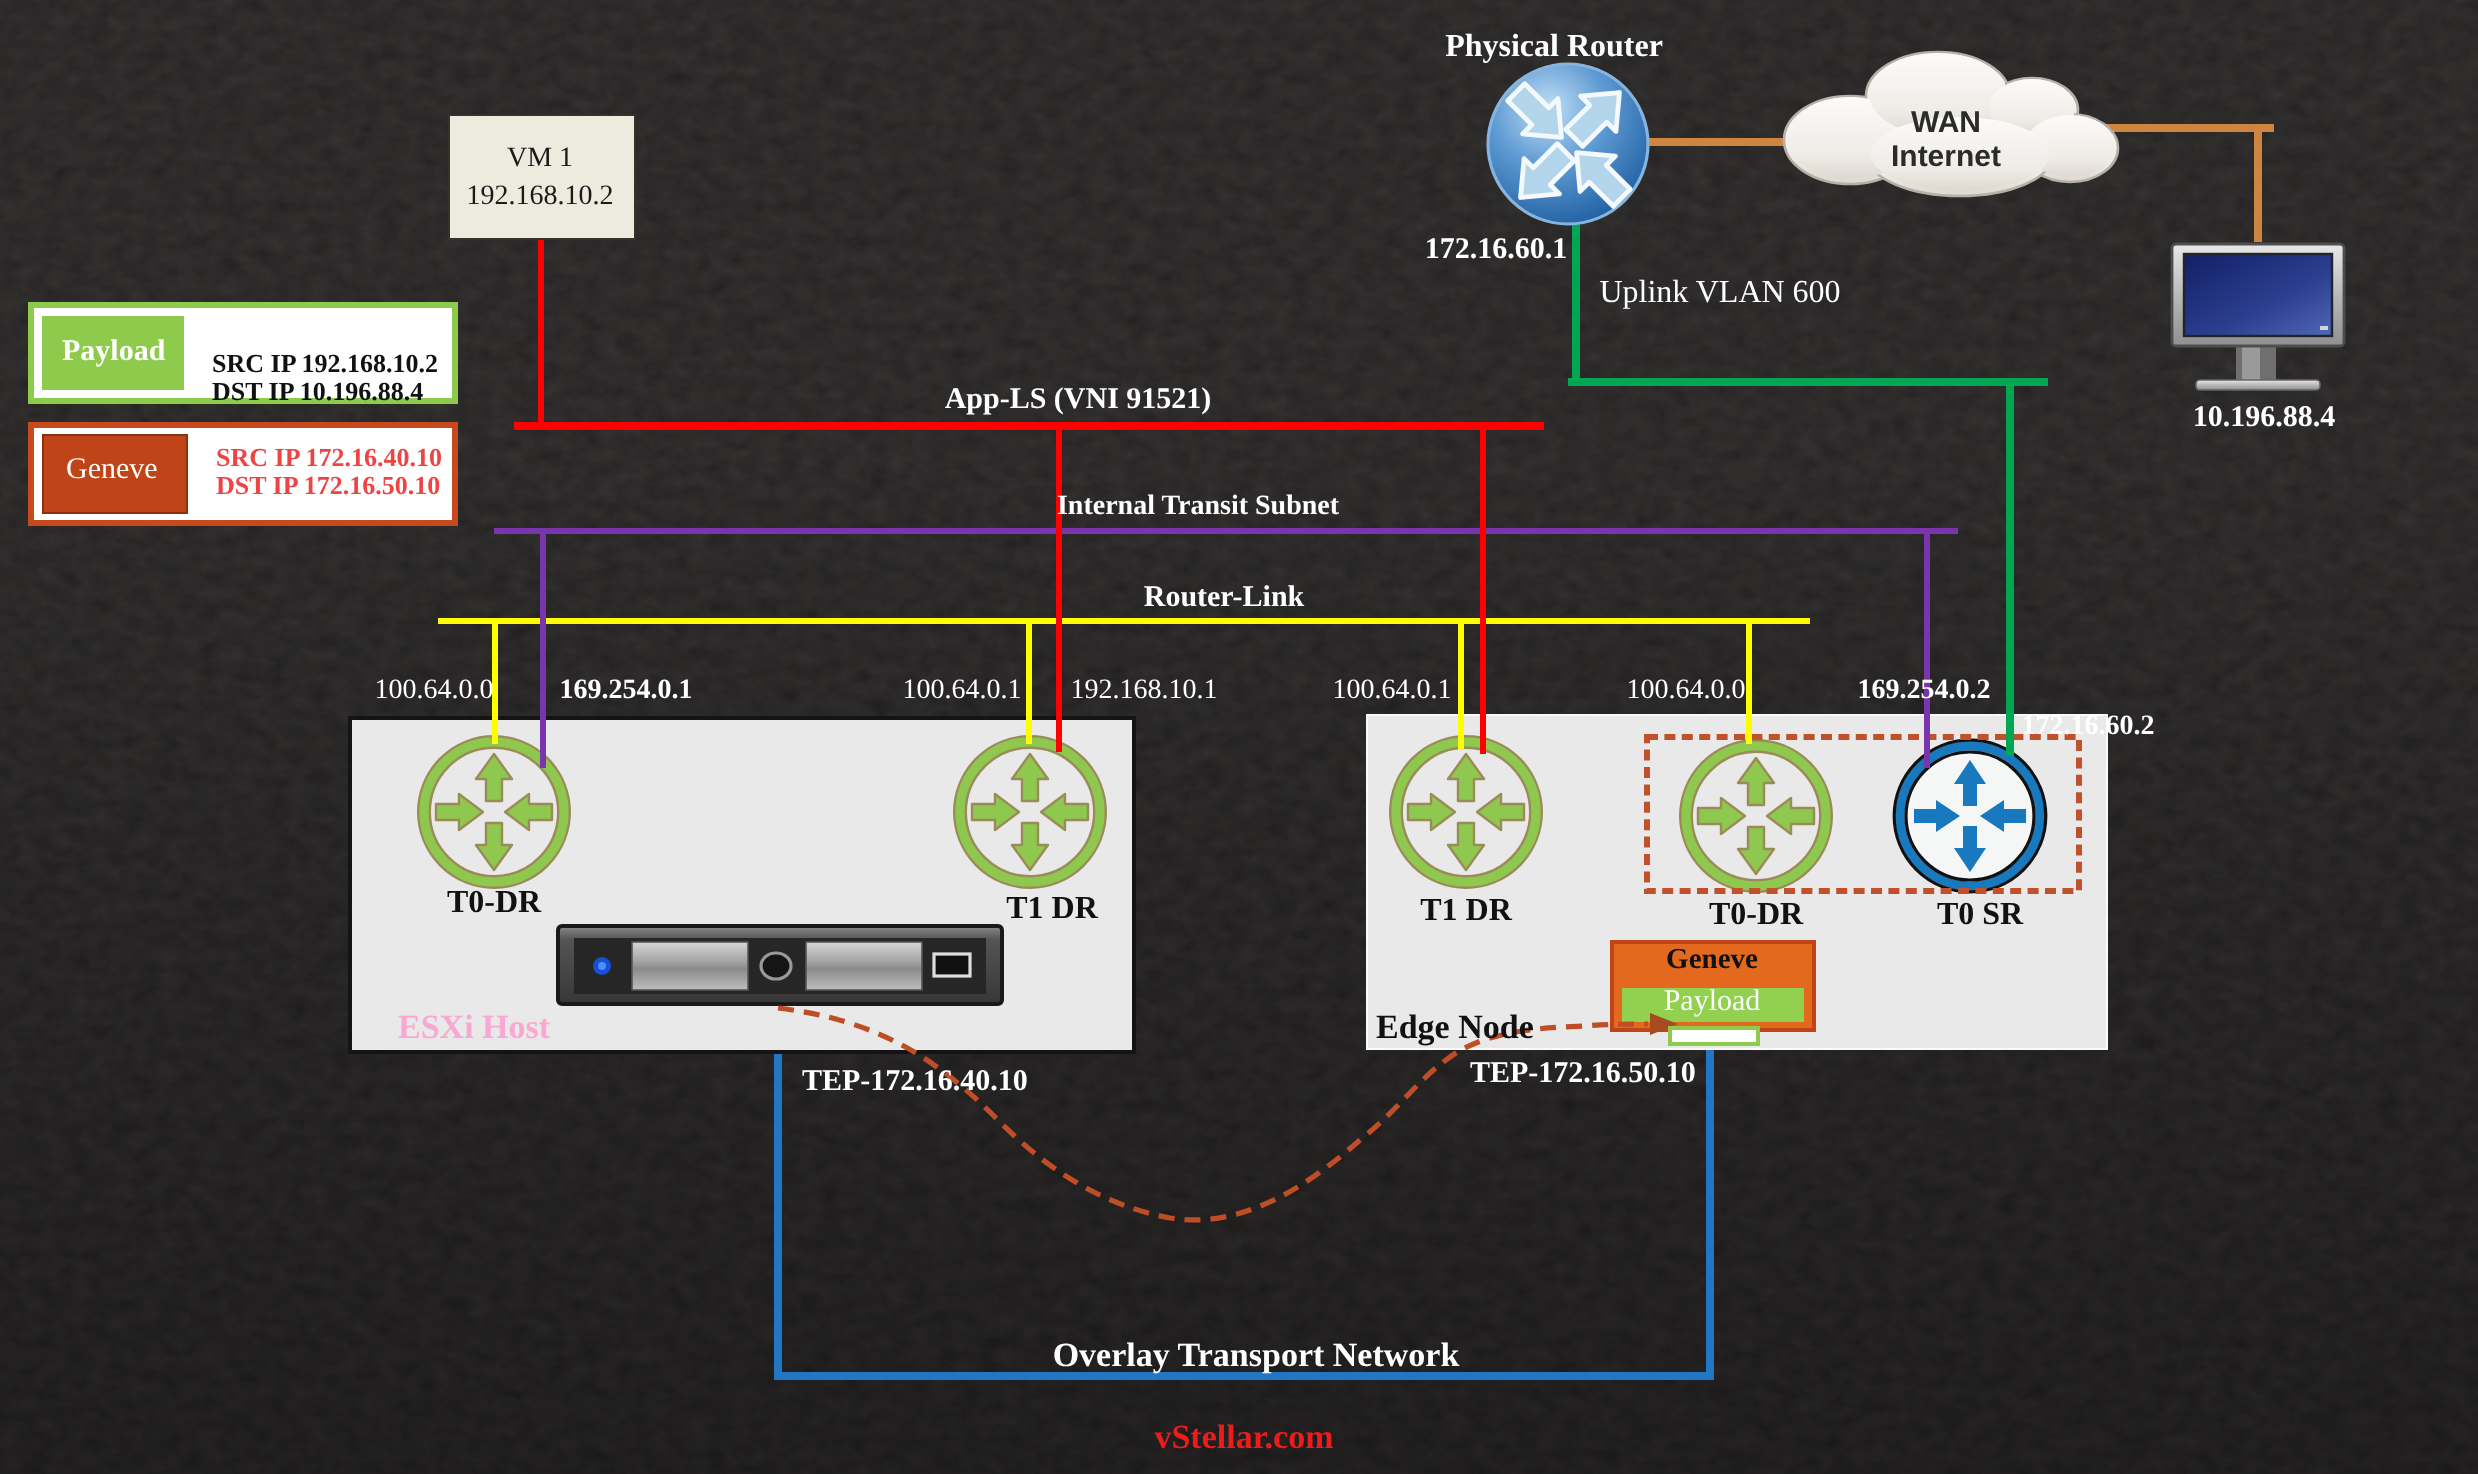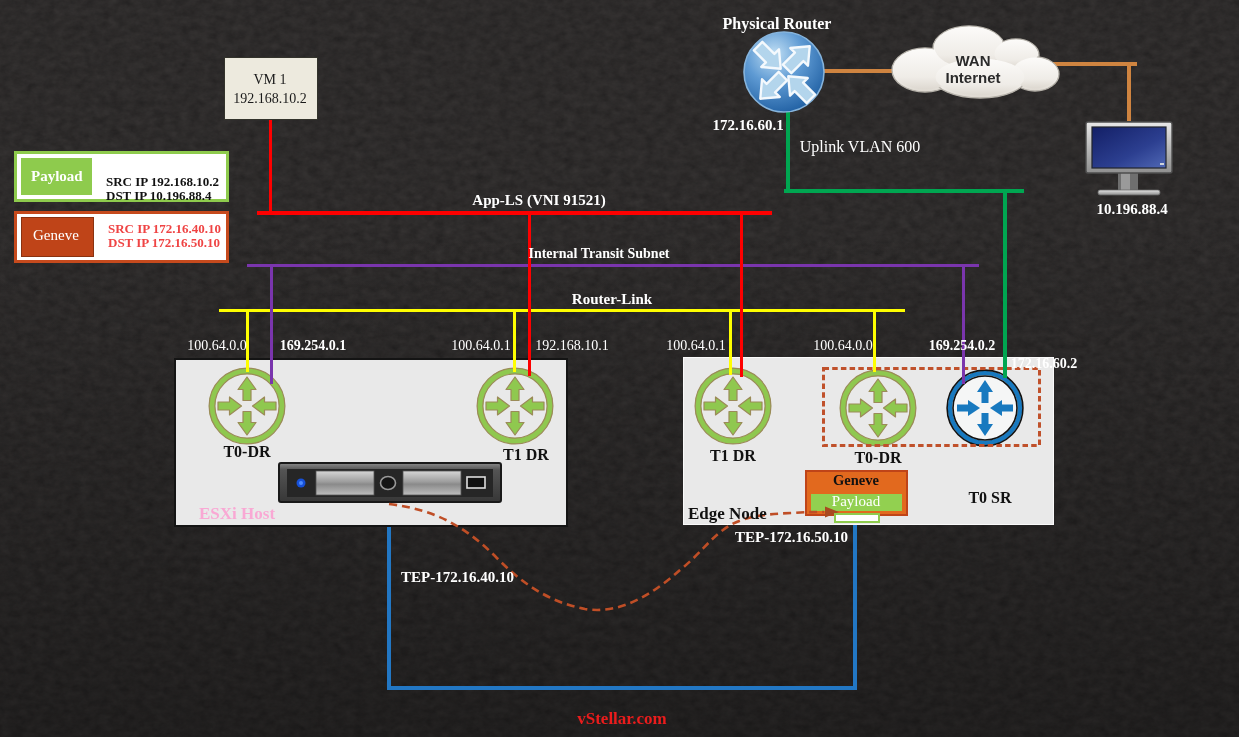--- a/index.html
+++ b/index.html
@@ -100,28 +100,29 @@
   <div class="lbl ctr" style="left:572px;top:338px;font-size:14px;">192.168.10.1</div>
   <div class="lbl ctr" style="left:696px;top:338px;font-size:14px;">100.64.0.1</div>
   <div class="lbl ctr" style="left:843px;top:338px;font-size:14px;">100.64.0.0</div>
   <div class="lbl b ctr" style="left:962px;top:338px;font-size:14px;">169.254.0.2</div>
   <div class="lbl b ctr" style="left:1044px;top:356px;font-size:14px;">172.16.60.2</div>
 
   <div class="lbl b ctr" style="left:247px;top:443px;font-size:16px;color:#111;">T0-DR</div>
   <div class="lbl b ctr" style="left:526px;top:446px;font-size:16px;color:#111;">T1 DR</div>
   <div class="lbl b ctr" style="left:733px;top:447px;font-size:16px;color:#111;">T1 DR</div>
   <div class="lbl b ctr" style="left:878px;top:449px;font-size:16px;color:#111;">T0-DR</div>
-  <div class="lbl b ctr" style="left:990px;top:449px;font-size:16px;color:#111;margin-top:40px;">T0 SR</div>
+  <div class="lbl b ctr" style="left:990px;top:449px;font-size:16px;color:#111;">T0 SR</div>
 
   <div class="lbl b" style="left:199px;top:504px;font-size:17px;color:#f9a8d4;">ESXi Host</div>
   <div class="lbl b" style="left:688px;top:504px;font-size:17px;color:#111;">Edge Node</div>
 
-  <div class="lbl b" style="left:401px;top:533px;font-size:15px;margin-top:36px;">TEP-172.16.40.10</div>
+  <div class="lbl b" style="left:401px;top:533px;font-size:15px;">TEP-172.16.40.10</div>
   <div class="lbl b" style="left:735px;top:529px;font-size:15px;">TEP-172.16.50.10</div>
 
+  <div class="lbl b ctr" style="left:628px;top:668px;font-size:17px;">Overlay Transport Network</div>
   <div class="lbl b ctr" style="left:622px;top:709px;font-size:17px;color:#ea1c1c;">vStellar.com</div>
 
   <div class="ln" style="left:834px;top:513px;width:42px;height:6px;background:#fff;border:2px solid #8ecb4d;z-index:5"></div>
   <div class="ln" style="left:805px;top:470px;width:99px;height:42px;background:#e2691e;border:2px solid #bf4418;"></div>
   <div class="lbl b ctr" style="left:856px;top:472px;font-size:14.5px;color:#111;">Geneve</div>
   <div class="ln" style="left:811px;top:494px;width:91px;height:17px;background:#92d050;"></div>
   <div class="lbl ctr" style="left:856px;top:493px;font-size:15px;color:#fff;">Payload</div>
 
   <svg width="0" height="0" style="position:absolute">
     <defs>

